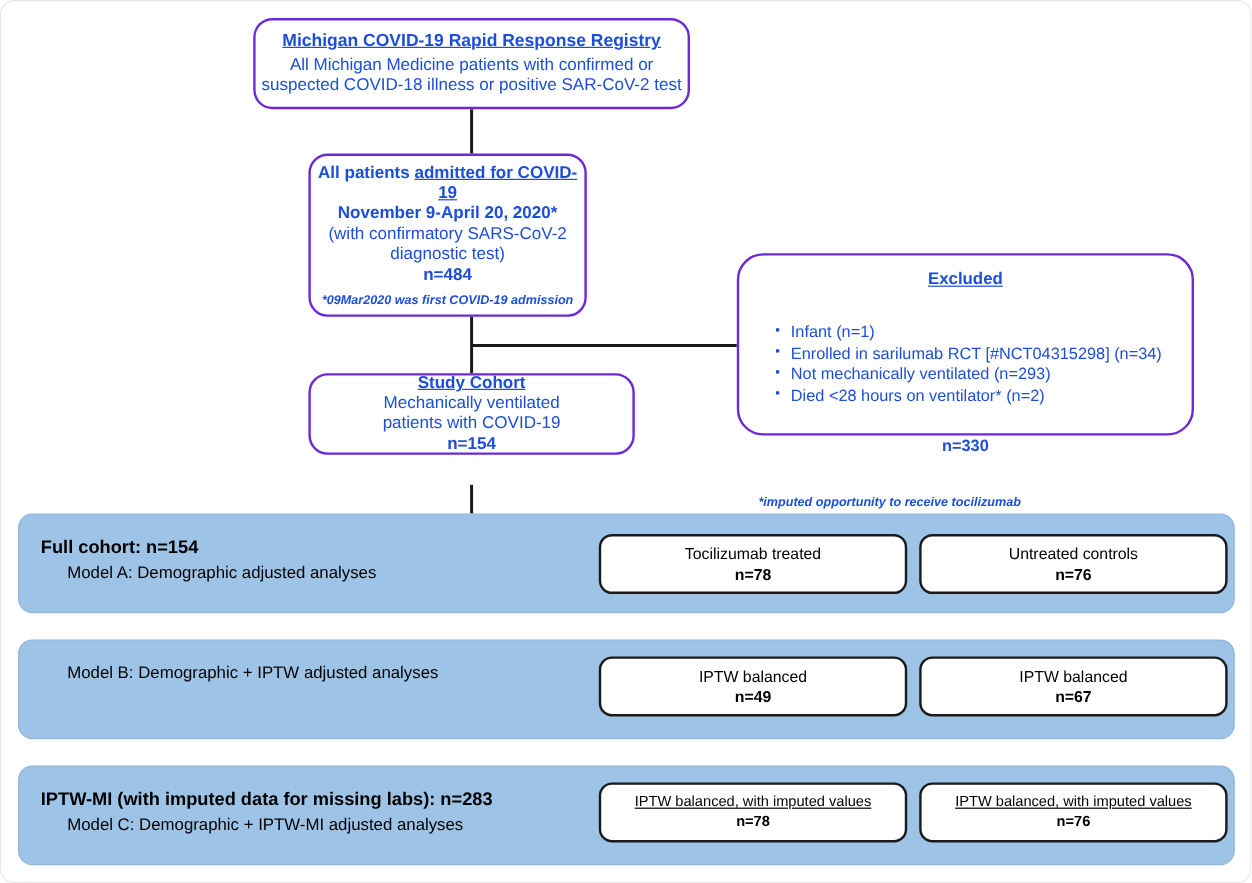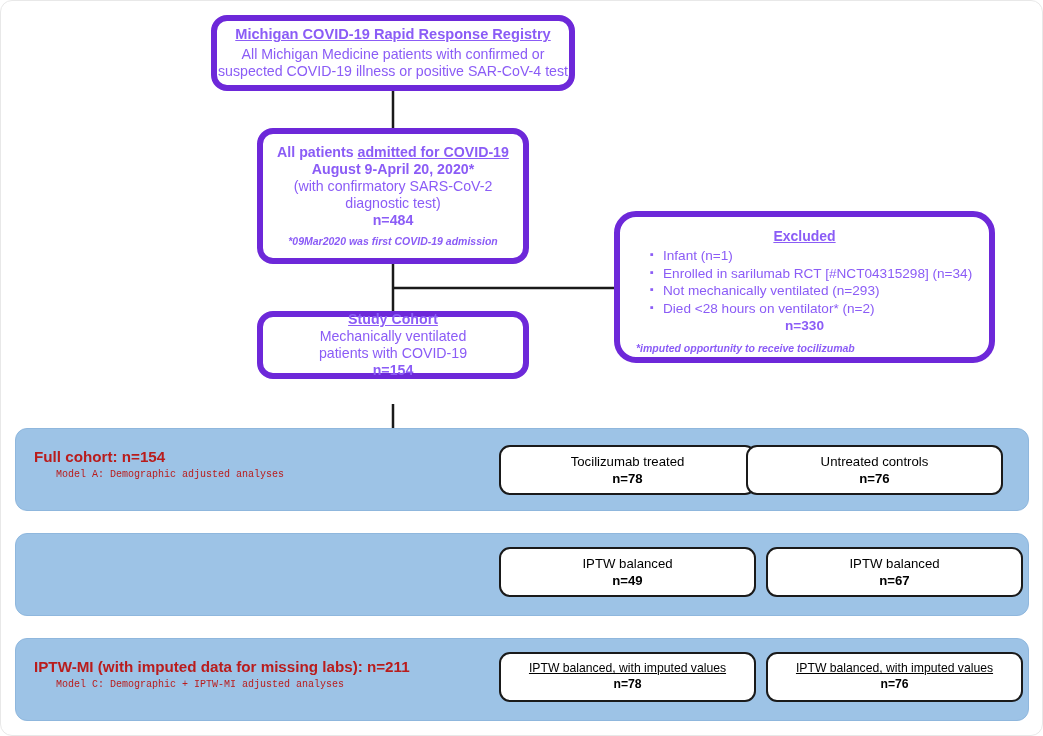--- a/index.html
+++ b/index.html
@@ -26,55 +26,56 @@
     left: 0;
     top: 0;
     width: 1043px;
     height: 736px;
     pointer-events: none;
   }
   .node {
     position: absolute;
     box-sizing: border-box;
     background: #ffffff;
-    border: 6px solid #6d28d9;
+    border: 2px solid #6d28d9;
     border-radius: 16px;
     text-align: center;
-    color: #8b5cf6;
+    color: #1d4ed8;
     display: flex;
     flex-direction: column;
     justify-content: center;
     align-items: center;
     z-index: 2;
   }
   .ln { display: block; line-height: 1.20; }
   .b  { font-weight: bold; }
   .u  { text-decoration: underline; }
   .ital { font-style: italic; font-weight: bold; font-size: 10.5px; }
 
   
   #box-registry {
     left: 210px; top: 14px; width: 364px; height: 76px;
     font-size: 14.2px;
   }
   #box-registry .title { font-size: 14.6px; margin-bottom: 2px; }
 
   #box-admitted {
-    left: 256px; top: 127px; width: 272px; height: 136px;
+    left: 256px; top: 127px; width: 232px; height: 136px;
     font-size: 14.2px;
   }
   #box-admitted .spacer { height: 6px; }
 
   #box-excluded {
     left: 613px; top: 210px; width: 381px; height: 152px;
     font-size: 13.6px;
     align-items: stretch;
     justify-content: flex-start;
     padding: 11px 14px 8px 14px;
     border-radius: 22px;
+    gap: 25px;
   }
   #box-excluded .exc-title { text-align: center; margin-bottom: 3px; font-size: 14px; }
   #box-excluded ul {
     list-style: none;
     margin: 0;
     padding: 0 0 0 16px;
     text-align: left;
   }
   #box-excluded li {
     position: relative;
@@ -112,25 +113,25 @@
   }
   #band-a { top: 427px; }
   #band-b { top: 532px; }
   #band-c { top: 637px; }
 
   .band-label {
     position: absolute;
     left: 18px;
     top: 17px;
     text-align: left;
-    color: #b91c1c;
+    color: #000000;
     line-height: 1.42;
   }
   .band-label .l1 { font-weight: bold; font-size: 15.2px; }
-  .band-label .l2 { font-size: 10px; padding-left: 22px; font-family: Liberation Mono, monospace; }
+  .band-label .l2 { font-size: 14px; padding-left: 22px; }
 
   .armbox {
     position: absolute;
     box-sizing: border-box;
     background: #ffffff;
     border: 2px solid #1a1a1a;
     border-radius: 11px;
     display: flex;
     flex-direction: column;
     justify-content: center;
@@ -138,21 +139,21 @@
     text-align: center;
     color: #000000;
     z-index: 3;
   }
   .armbox .a1 { font-size: 13.2px; line-height: 1.3; }
   .armbox .a2 { font-size: 13.2px; font-weight: bold; line-height: 1.3; }
   .armbox.small .a1 { font-size: 12.2px; text-decoration: underline; }
   .armbox.small .a2 { font-size: 12.2px; }
 
   #arm-a1 { left: 498px; top: 444px; width: 257px; height: 50px; }
-  #arm-a2 { left: 745px; top: 444px; width: 257px; height: 50px; }
+  #arm-a2 { left: 765px; top: 444px; width: 257px; height: 50px; }
   #arm-b1 { left: 498px; top: 546px; width: 257px; height: 50px; }
   #arm-b2 { left: 765px; top: 546px; width: 257px; height: 50px; }
   #arm-c1 { left: 498px; top: 651px; width: 257px; height: 50px; }
   #arm-c2 { left: 765px; top: 651px; width: 257px; height: 50px; }
 </style>
 </head>
 <body>
 
 <div id="canvas">
 
@@ -163,26 +164,26 @@
     <line x1="392" y1="263" x2="392" y2="310" stroke="#1a1a1a" stroke-width="2.5"></line>
 
     <line x1="392" y1="287" x2="613" y2="287" stroke="#1a1a1a" stroke-width="2.5"></line>
 
     <line x1="392" y1="403" x2="392" y2="427" stroke="#1a1a1a" stroke-width="2.5"></line>
   </svg>
 
   <div class="node" id="box-registry">
     <span class="ln b u title">Michigan COVID-19 Rapid Response Registry</span>
     <span class="ln">All Michigan Medicine patients with confirmed or</span>
-    <span class="ln">suspected COVID-19 illness or positive SAR-CoV-4 test</span>
+    <span class="ln">suspected COVID-18 illness or positive SAR-CoV-2 test</span>
   </div>
 
   <div class="node" id="box-admitted">
     <span class="ln b"><span>All patients </span><span class="u">admitted for COVID-19</span></span>
-    <span class="ln b">August 9-April 20, 2020*</span>
+    <span class="ln b">November 9-April 20, 2020*</span>
     <span class="ln">(with confirmatory SARS-CoV-2</span>
     <span class="ln">diagnostic test)</span>
     <span class="ln b">n=484</span>
     <span class="spacer"></span>
     <span class="ln ital">*09Mar2020 was first COVID-19 admission</span>
   </div>
 
   <div class="node" id="box-excluded">
     <div class="b u exc-title">Excluded</div>
     <ul>
@@ -212,34 +213,35 @@
     <span class="a1">Tocilizumab treated</span>
     <span class="a2">n=78</span>
   </div>
   <div class="armbox" id="arm-a2">
     <span class="a1">Untreated controls</span>
     <span class="a2">n=76</span>
   </div>
 
   <div class="band" id="band-b">
     <div class="band-label">
+      <div class="l2">Model B:  Demographic + IPTW adjusted analyses</div>
     </div>
   </div>
   <div class="armbox" id="arm-b1">
     <span class="a1">IPTW balanced</span>
     <span class="a2">n=49</span>
   </div>
   <div class="armbox" id="arm-b2">
     <span class="a1">IPTW balanced</span>
     <span class="a2">n=67</span>
   </div>
 
   <div class="band" id="band-c">
     <div class="band-label">
-      <div class="l1">IPTW-MI (with imputed data for missing labs):  n=211</div>
+      <div class="l1">IPTW-MI (with imputed data for missing labs):  n=283</div>
       <div class="l2">Model C:  Demographic + IPTW-MI adjusted analyses</div>
     </div>
   </div>
   <div class="armbox small" id="arm-c1">
     <span class="a1">IPTW balanced, with imputed values</span>
     <span class="a2">n=78</span>
   </div>
   <div class="armbox small" id="arm-c2">
     <span class="a1">IPTW balanced, with imputed values</span>
     <span class="a2">n=76</span>

